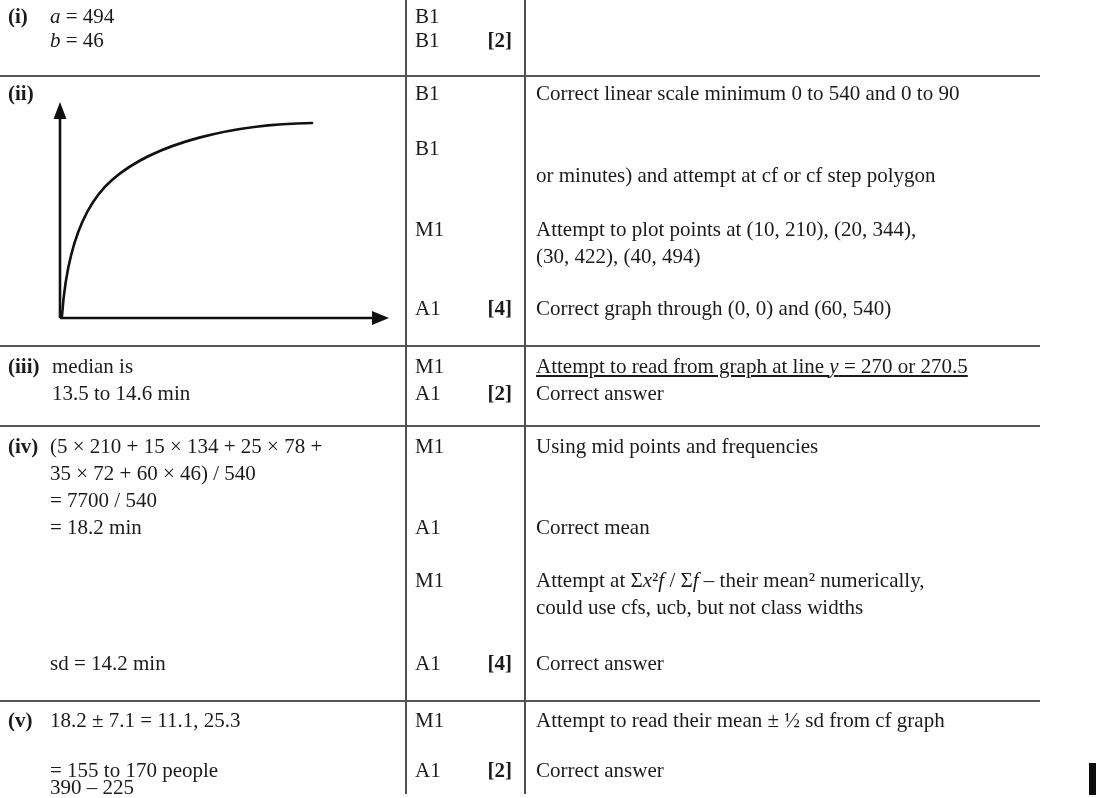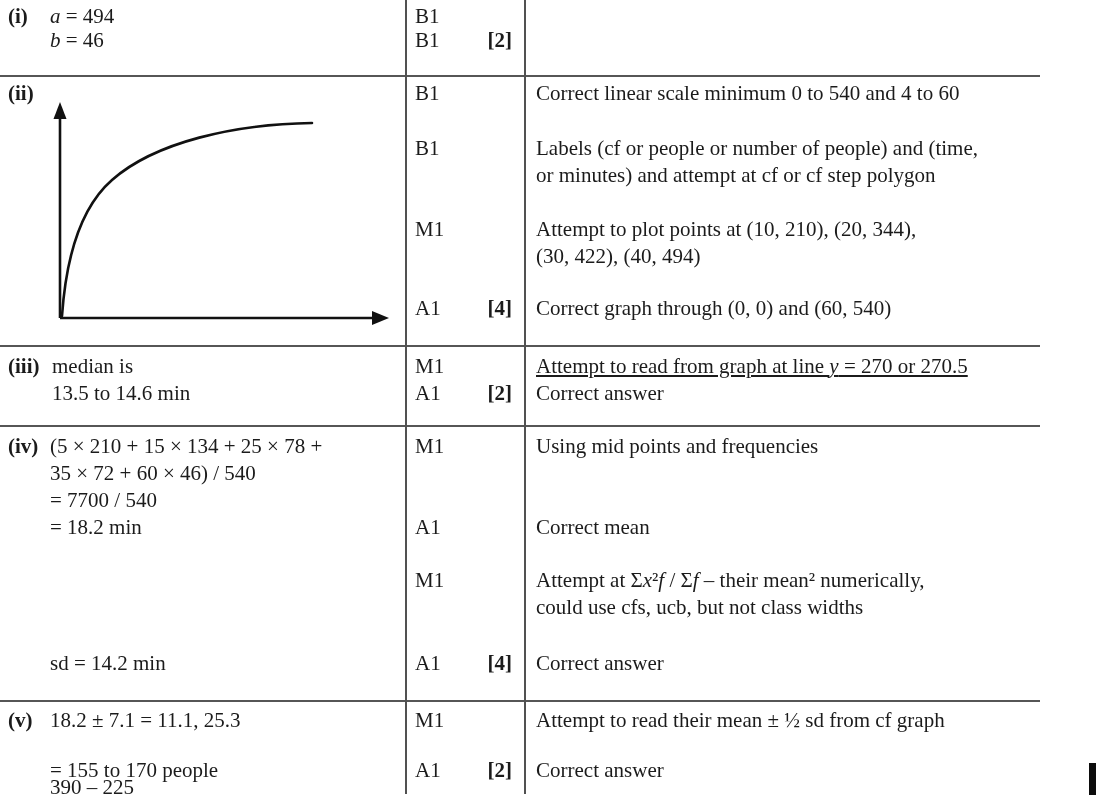--- a/index.html
+++ b/index.html
@@ -51,22 +51,21 @@
     <polygon points="359,223 342,216 342,230" fill="#111111"></polygon>
     <path d="M 32 221 C 36 163 50 113 82 85 C 125 47 205 29 282 28" fill="none" stroke="#111111" stroke-width="2.6" stroke-linecap="round"></path>
   </svg>
 
   <div class="abs mark" style="left:415px; top:80px;">B1</div>
   <div class="abs mark" style="left:415px; top:135px;">B1</div>
   <div class="abs mark" style="left:415px; top:216px;">M1</div>
   <div class="abs mark" style="left:415px; top:295px;">A1</div>
   <div class="abs total" style="left:464px; top:295px;">[4]</div>
 
-  <div class="abs" style="left:536px; top:80px;">Correct linear scale minimum 0 to 540 and 4 to 60</div>
-  <div class="abs" style="left:536px; top:135px;">Labels (cf or people or number of people) and (time,</div>
+  <div class="abs" style="left:536px; top:80px;">Correct linear scale minimum 0 to 540 and 0 to 90</div>
   <div class="abs" style="left:536px; top:162px;">or minutes) and attempt at cf or cf step polygon</div>
   <div class="abs" style="left:536px; top:216px;">Attempt to plot points at (10, 210), (20, 344),</div>
   <div class="abs" style="left:536px; top:243px;">(30, 422), (40, 494)</div>
   <div class="abs" style="left:536px; top:295px;">Correct graph through (0, 0) and (60, 540)</div>
 
   <div class="abs plabel" style="left:8px; top:353px;">(iii)</div>
   <div class="abs" style="left:52px; top:353px;">median is</div>
   <div class="abs" style="left:52px; top:380px;">13.5 to 14.6 min</div>
   <div class="abs mark" style="left:415px; top:353px;">M1</div>
   <div class="abs mark" style="left:415px; top:380px;">A1</div>

